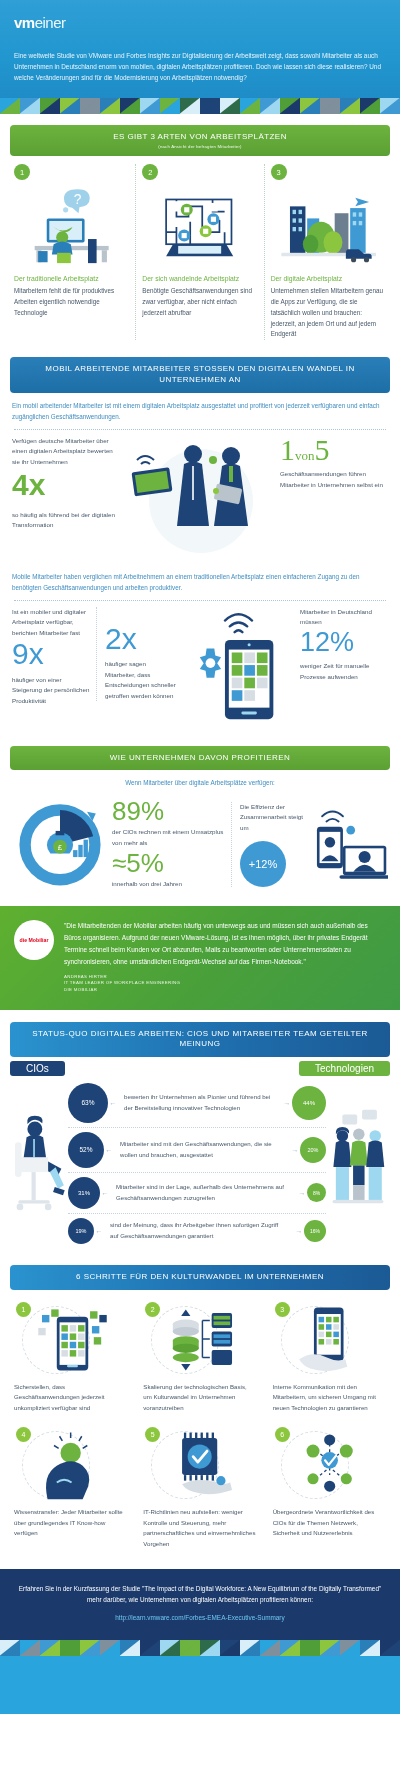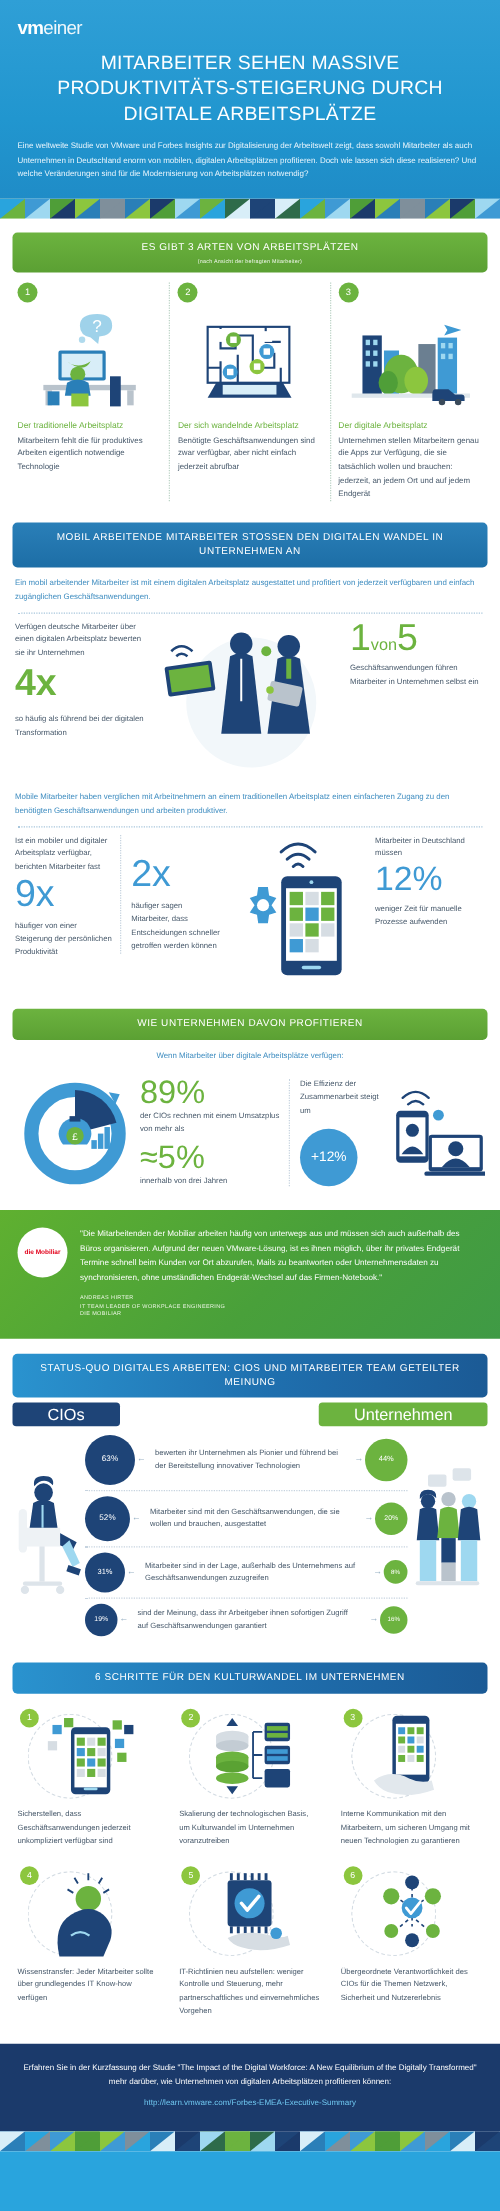--- a/index.html
+++ b/index.html
@@ -43,21 +43,21 @@
   .dotline{border-top:1px dotted #a8c6dc;margin:7px 14px 0 14px;}
 
   .stats{display:flex;align-items:flex-start;padding:6px 12px 8px 12px;position:relative;}
   .stats .txt{font-size:6.2px;line-height:1.7;color:#46586a;}
   .bignum{font-size:30px;line-height:.95;font-weight:normal;}
   .g{color:#6cb33f;}
   .b{color:#3f9ad4;}
 
   
   .cmp{padding:4px 10px 6px 10px;}
-  .pill{display:inline-block;color:#fff;font-size:13px;padding:2px 28px;border-radius:3px;}
+  .pill{display:inline-block;color:#fff;font-size:10px;padding:2px 16px;border-radius:3px;}
   .pill.navy{background:#1e4477;}
   .pill.green{background:#6cb33f;}
   .cmprow{display:flex;align-items:center;padding:4px 0;}
   .cmprow+.cmprow{border-top:1px dotted #c6d3df;}
   .circ{border-radius:50%;display:flex;align-items:center;justify-content:center;color:#fff;flex:0 0 auto;}
   .circ.navy{background:#1e4477;}
   .circ.green{background:#6cb33f;}
   .cmptext{flex:1;font-size:6.1px;line-height:1.7;color:#46586a;padding:0 6px;}
   .arr{font-size:7px;color:#9ab3c6;flex:0 0 10px;text-align:center;}
 
@@ -86,21 +86,20 @@
 </style>
 </head>
 <body>
 
 <div class="page">
 
   <div class="hero">
     <div class="logo">
       <span>vm</span><span class="w">einer</span>
     </div>
-    <h1>MITARBEITER SEHEN MASSIVE PRODUKTIVITÄTS-STEIGERUNG DURCH DIGITALE ARBEITSPLÄTZE</h1>
     <p>Eine weltweite Studie von VMware und Forbes Insights zur Digitalisierung der Arbeitswelt zeigt, dass sowohl Mitarbeiter als auch Unternehmen in Deutschland enorm von mobilen, digitalen Arbeitsplätzen profitieren. Doch wie lassen sich diese realisieren? Und welche Veränderungen sind für die Modernisierung von Arbeitsplätzen notwendig?</p>
   </div>
 
   <div class="strip" id="strip1">
       <div class="tri">
         <i style="background:#6cb33f;"></i>
         <i style="background:#29a4dd;clip-path:polygon(0 0,100% 0,0 100%);"></i>
       </div>
       <div class="tri">
         <i style="background:#9ed8f0;"></i>
@@ -292,21 +291,21 @@
         <path d="M62 30 l0 34" stroke="#fff" stroke-width="1.6"></path>
         <circle cx="100" cy="20" r="9" fill="#1e4477"></circle>
         <path d="M91 30 q9 -5 18 0 l8 60 h-34z" fill="#1e4477"></path>
         <rect x="98" y="30" width="4" height="16" fill="#6cb33f"></rect>
         <rect x="84" y="50" width="26" height="16" rx="2" fill="#b9c3cc" transform="rotate(12 97 58)"></rect>
         <circle cx="82" cy="24" r="4" fill="#6cb33f"></circle>
         <circle cx="85" cy="55" r="3" fill="#8cc63e"></circle>
       </svg>
     </div>
     <div style="flex:0 0 108px;">
-      <div style="white-space:nowrap;">
+      <div style="white-space:nowrap;font-family:Liberation Serif, serif;">
         <span class="bignum g">1</span><span class="g" style="font-size:13px;">von</span><span class="bignum g">5</span>
       </div>
       <div class="txt" style="margin-top:5px;">Geschäftsanwendungen führen Mitarbeiter in Unternehmen selbst ein</div>
     </div>
   </div>
 
   <div class="lead">Mobile Mitarbeiter haben verglichen mit Arbeitnehmern an einem traditionellen Arbeitsplatz einen einfacheren Zugang zu den benötigten Geschäftsanwendungen und arbeiten produktiver.</div>
   <div class="dotline"></div>
 
   <div class="stats">
@@ -413,21 +412,21 @@
     </div>
   </div>
 
   <div class="banner bluegrad" style="margin-top:12px;">
     <div class="bt">STATUS-QUO DIGITALES ARBEITEN: CIOS UND MITARBEITER TEAM GETEILTER MEINUNG</div>
   </div>
 
   <div class="cmp">
     <div style="display:flex;justify-content:space-between;margin-bottom:2px;">
       <span class="pill navy">CIOs</span>
-      <span class="pill green">Unternehmen</span>
+      <span class="pill green">Technologien</span>
     </div>
 
     <div style="display:flex;align-items:center;">
       <div style="flex:0 0 58px;height:170px;">
         <svg viewBox="0 0 70 190" width="100%" height="100%">
           <circle cx="30" cy="54" r="9" fill="#1e4477"></circle>
           <path d="M21 48 q9 -10 18 -1 q2 -9 -9 -9 q-11 0 -9 10z" fill="#1e4477"></path>
           <path d="M20 64 q10 -6 20 0 l4 28 h-28z" fill="#1e4477"></path>
           <path d="M29 66 l0 22" stroke="#9ed8f0" stroke-width="2"></path>
           <path d="M40 90 l22 12 l-4 8 l-24 -10z" fill="#1e4477"></path>

